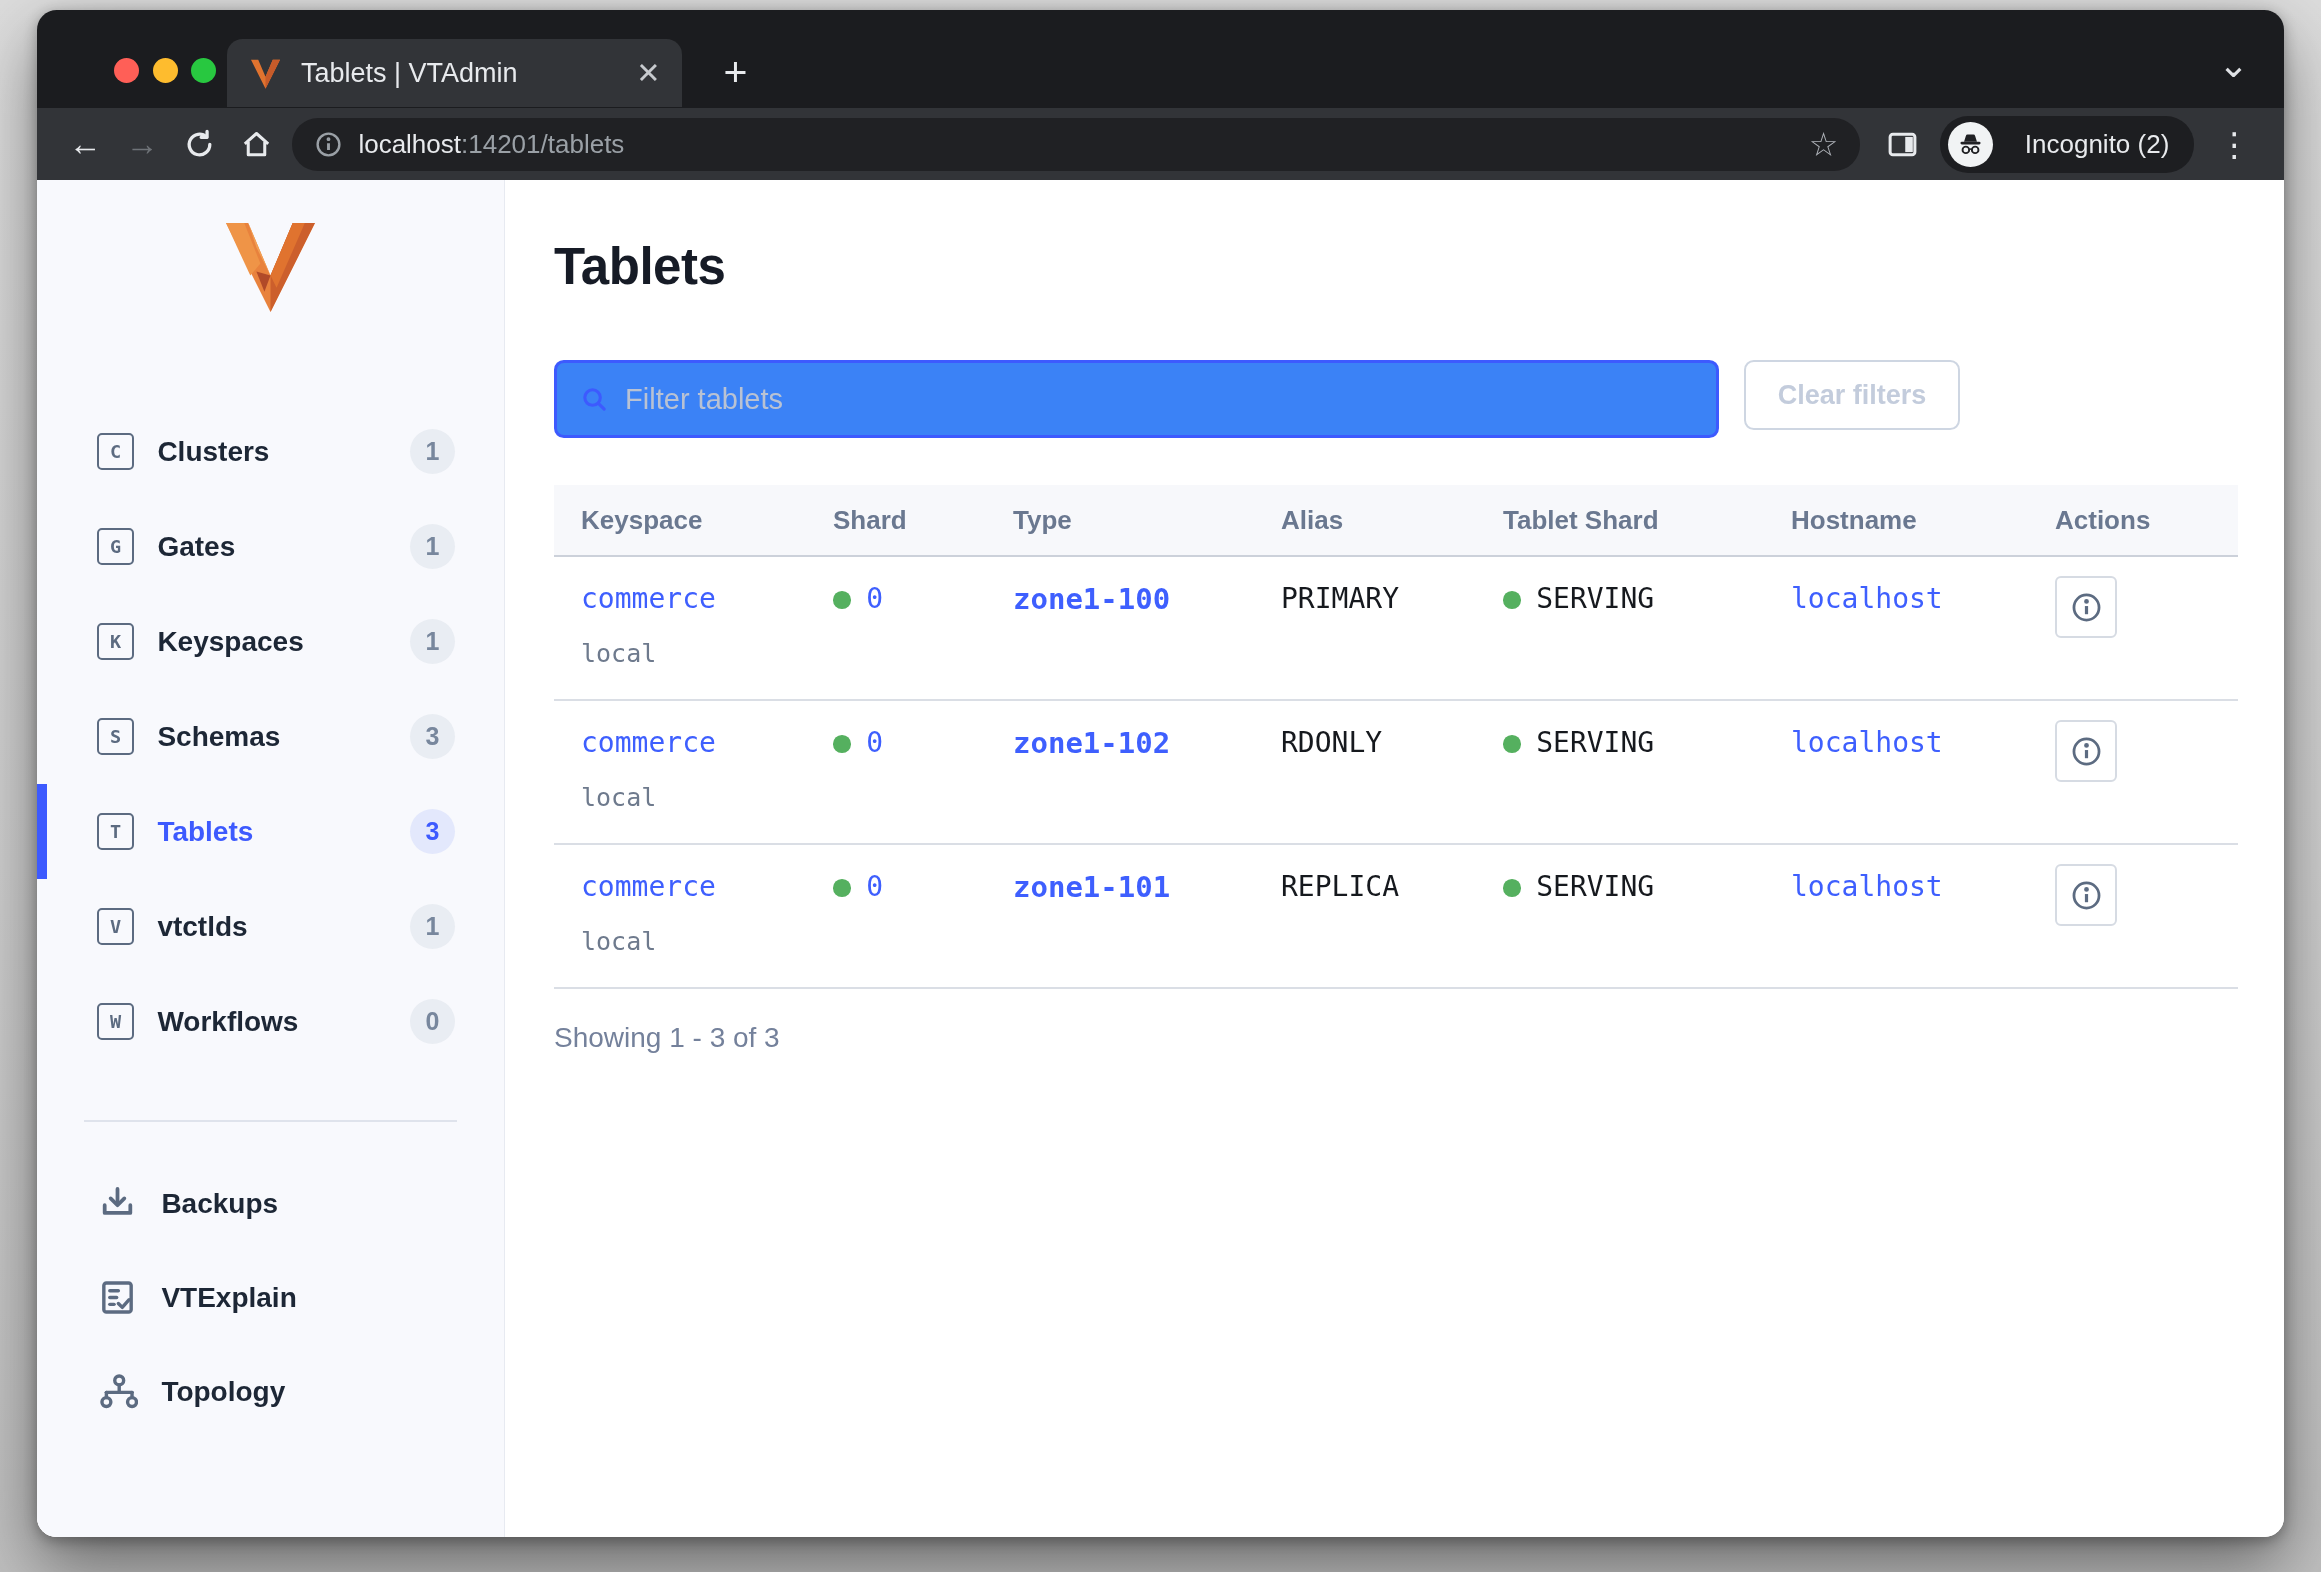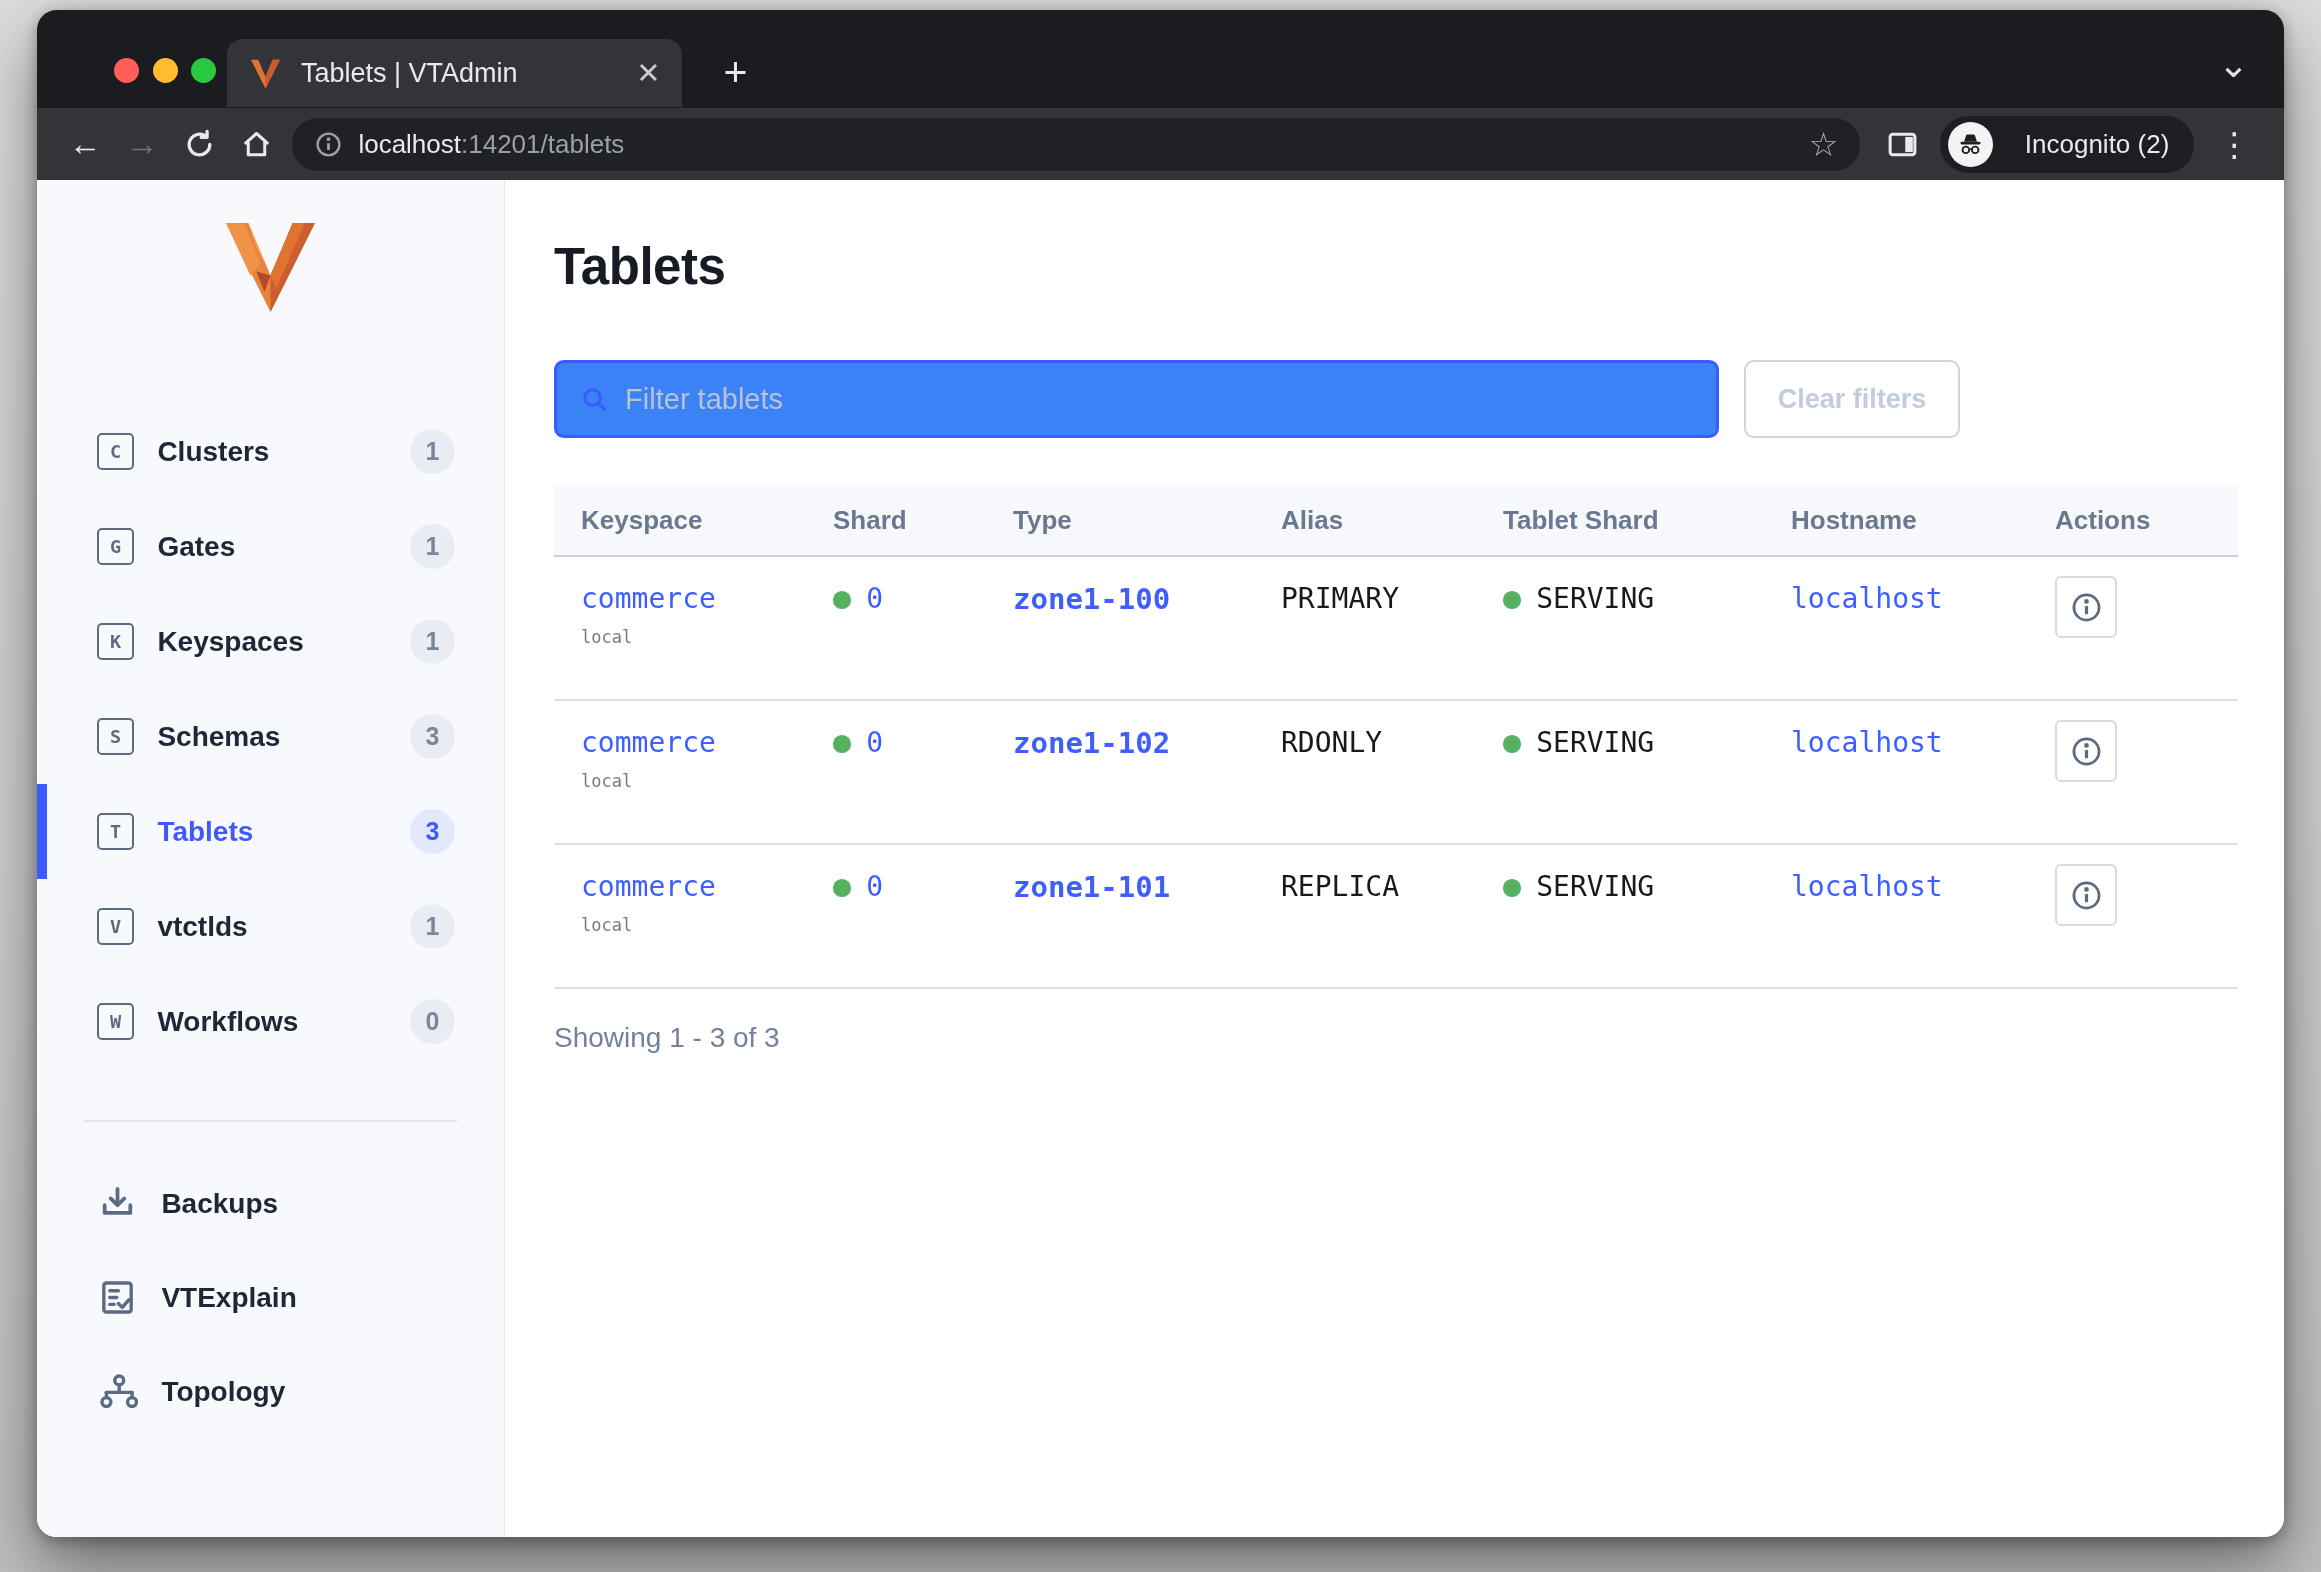--- a/index.html
+++ b/index.html
@@ -77,34 +77,34 @@
   .svg-ico{width:41px;height:41px;flex:0 0 auto;}
   
   .main{flex:1;padding:57px 45px 0 49px;min-width:0;}
   .page-title{font-size:51px;font-weight:700;color:#161b26;letter-spacing:-0.5px;}
   .filter-row{display:flex;margin-top:64px;align-items:stretch;}
   .filter-box{width:1165px;height:78px;border:3.4px solid var(--accent);border-radius:9.8px;
     display:flex;align-items:center;padding:0 21.5px;background:#3b82f6;}
   .filter-input{border:none;outline:none;flex:1;font-size:29px;margin-left:15.6px;
     color:#2a3342;background:transparent;font-family:inherit;}
   .filter-input::placeholder{color:#b9c2d3;}
-  .clear-btn{margin-left:25px;width:216px;height:78px;border:2.4px solid var(--disabled-border);
+  .clear-btn{margin-left:25px;width:216px;height:70px;border:2.4px solid var(--disabled-border);
     border-radius:9.8px;background:#fff;color:var(--disabled-text);font-size:27px;font-weight:700;
     font-family:inherit;}
   .table{margin-top:47px;width:1684px;}
   .t-row{display:grid;grid-template-columns:252px 180px 268px 222px 288px 264px 210px;}
   .t-head{background:#f7f8fb;height:72px;border-bottom:2px solid #ccd1da;}
   .t-head .t-cell{display:flex;align-items:center;font-size:26px;font-weight:700;
     color:var(--header-text);}
   .t-cell{padding-left:27px;min-width:0;}
   .t-data{height:144px;border-bottom:2px solid #dadee5;}
   .t-data .t-cell{padding-top:25px;}
   .mono{font-family:"DejaVu Sans Mono","Liberation Mono",monospace;}
   .cell-link{color:var(--link);font-size:28px;text-decoration:none;}
-  .cell-sub{color:var(--mono-gray);font-size:17px;margin-top:12px;}
+  .cell-sub{color:var(--mono-gray);font-size:25px;margin-top:24px;}
   .cell-plain{color:var(--mono-dark);font-size:28px;}
   .alias{font-weight:700;font-size:29px;}
   .dot{display:inline-block;width:17.6px;height:17.6px;border-radius:50%;background:var(--green);
     margin-right:15.6px;vertical-align:-1px;}
   .info-btn{width:62px;height:62px;border:2px solid #d6dbe3;border-radius:5.9px;background:#fff;
     display:flex;align-items:center;justify-content:center;margin-top:-5.9px;cursor:pointer;}
   .showing{margin-top:33px;font-size:28px;color:var(--muted-text);}
 </style>
 </head>
 <body>

